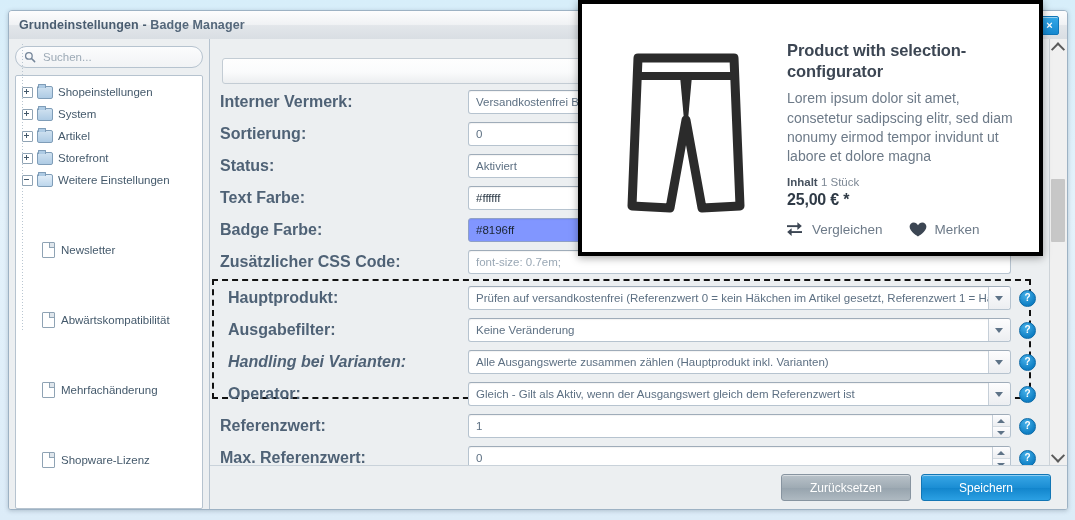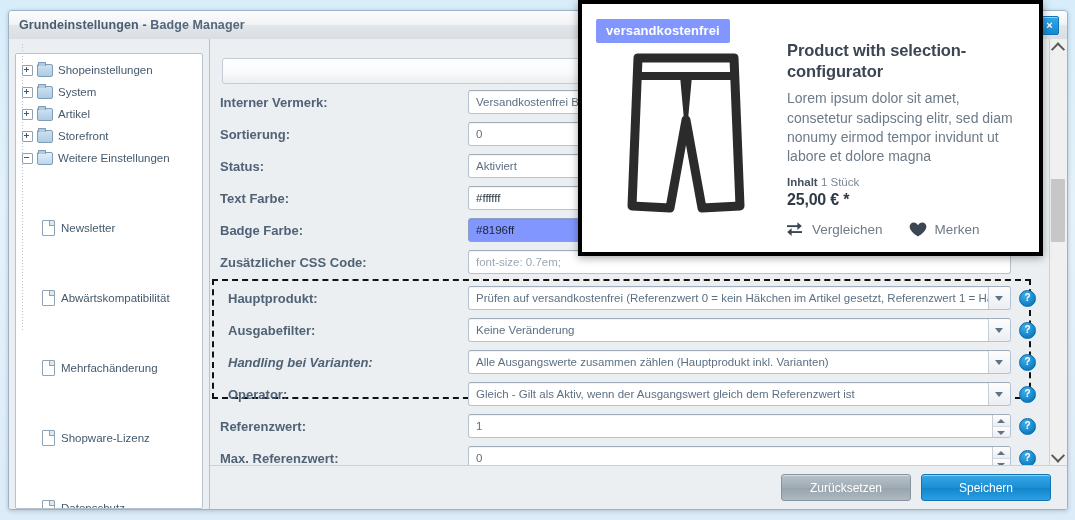--- a/index.html
+++ b/index.html
@@ -113,21 +113,21 @@
 
   .collapsed-bar{
     position:absolute;left:12px;top:19px;right:34px;height:24px;
     background:linear-gradient(180deg,#fefefe 0%,#fafbfc 55%,#eceef0 100%);
     border:1px solid #c3ccd4;border-radius:3px;
   }
 
   .row{position:absolute;left:0;right:0;height:26px;display:flex;align-items:center;}
   .lbl{
     width:258px;flex:0 0 258px;padding-left:10px;box-sizing:border-box;
-    font-size:13px;font-weight:bold;color:#4f6276;
+    font-size:16px;font-weight:bold;color:#4f6276;
   }
   .ctl{flex:1;position:relative;height:24px;min-width:0;}
 
   .inp{
     position:absolute;left:0;right:0;top:0;height:24px;box-sizing:border-box;
     background:#fff;border:1px solid #b6c3cf;border-top-color:#9facb9;border-radius:3px;
     font-size:11.5px;color:#5d7083;
     display:flex;align-items:center;padding:0 7px;
     box-shadow:inset 0 1px 1px rgba(0,0,0,.05);
     white-space:nowrap;overflow:hidden;
@@ -248,20 +248,27 @@
     <div class="titlebar">
       <div class="title">
         <span>Grundeinstellungen</span><span> - </span><span class="sub">Badge Manager</span>
       </div>
       <div class="win-close">×</div>
     </div>
 
     <div class="body">
 
       <div class="sidebar">
+        <div class="search">
+          <svg class="mag" viewBox="0 0 16 16">
+            <circle cx="6.5" cy="6.5" r="4.4" fill="none" stroke="#49607a" stroke-width="1.7"></circle>
+            <line x1="10" y1="10" x2="14.2" y2="14.2" stroke="#49607a" stroke-width="2" stroke-linecap="round"></line>
+          </svg>
+          <input type="text" value="" placeholder="Suchen..." style="">
+        </div>
 
         <div class="tree">
           <div class="dotline" style="top:5px;height:286px;"></div>
 
           <div class="tnode">
             <span class="exp plus"></span>
             <span class="ficon"></span>
             <span>Shopeinstellungen</span>
           </div>
           <div class="tnode">
@@ -446,21 +453,20 @@
 
         <div class="footer">
           <div class="btn grey">Zurücksetzen</div>
           <div class="btn blue">Speichern</div>
         </div>
       </div>
     </div>
   </div>
 
   <div class="popup">
-    <div class="pbadge">versandkostenfrei</div>
 
     <div class="pimg">
       <svg width="140" height="175" viewBox="0 0 140 175">
         <g fill="none" stroke="#2b2b2b" stroke-width="9" stroke-linejoin="round" stroke-linecap="round">
           <path d="M22 12 L118 12 L124 160 L86 162 L70 74 L54 162 L16 160 Z"></path>
           <path d="M24 30 L116 30" stroke-width="8"></path>
         </g>
         <path d="M64 30 L76 30 L72 74 L68 74 Z" fill="#2b2b2b"></path>
       </svg>
     </div>

